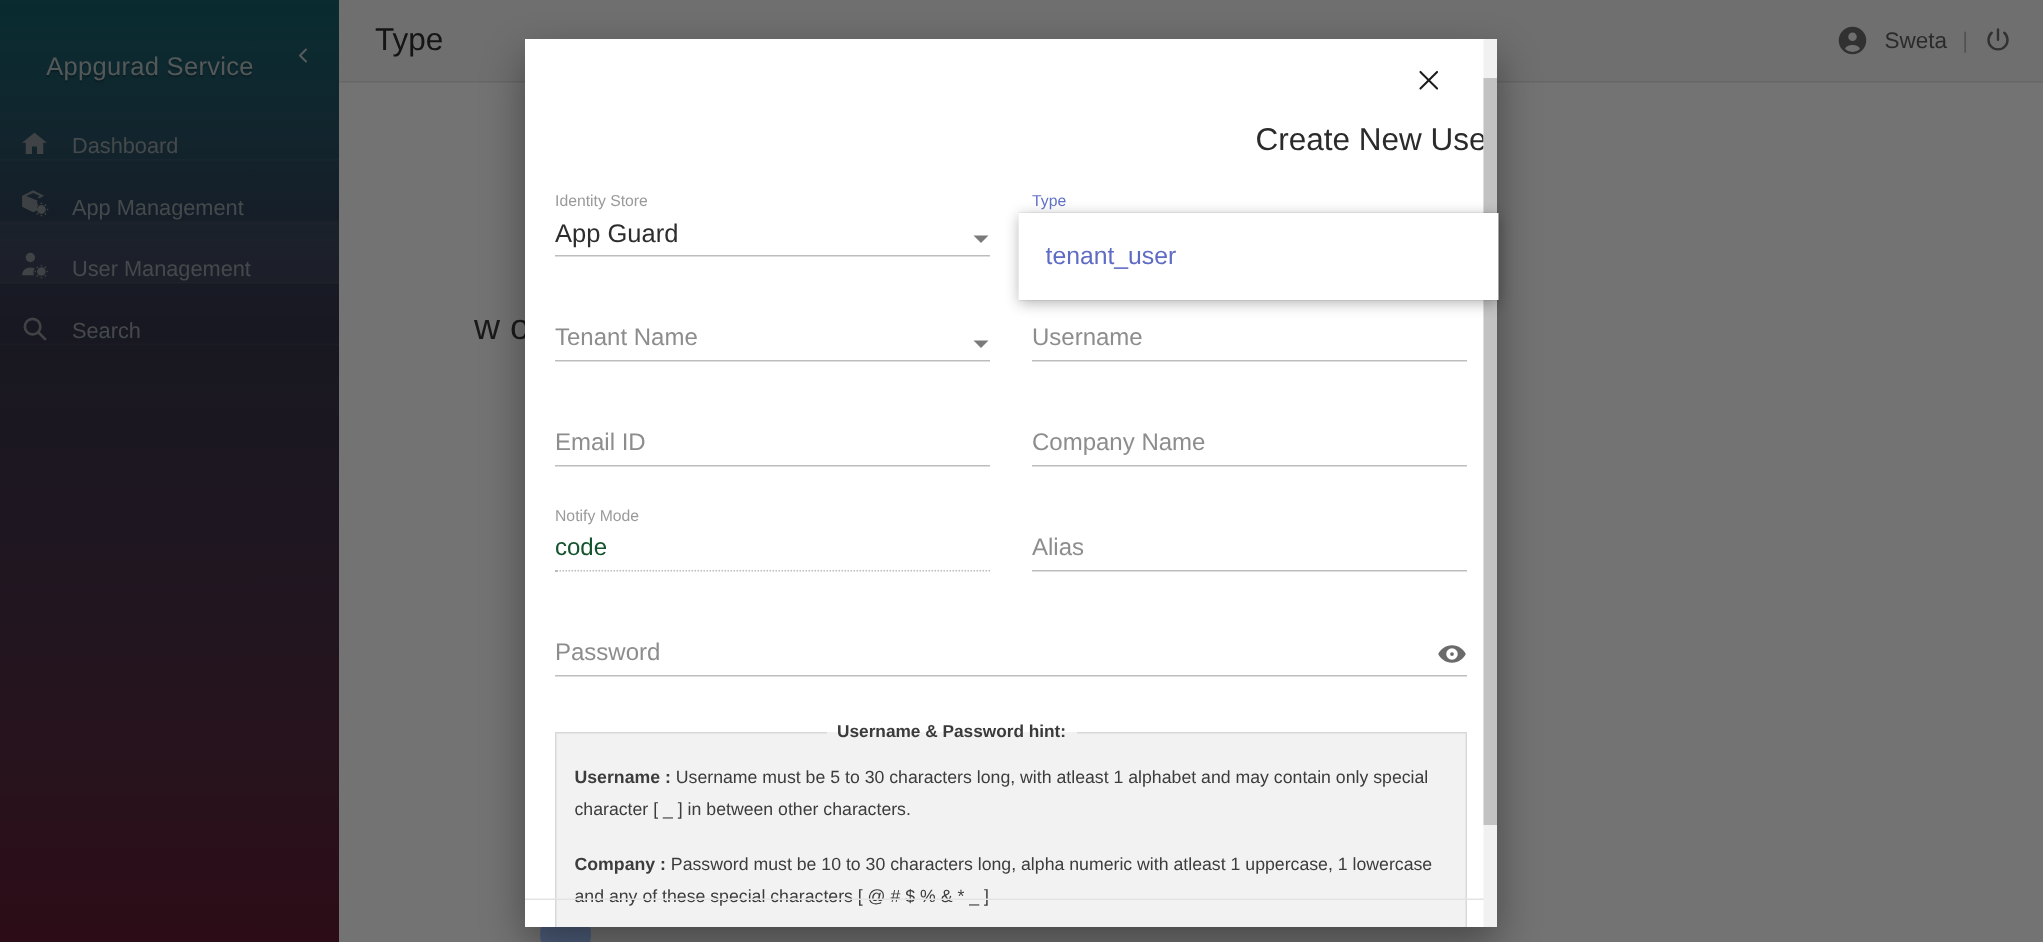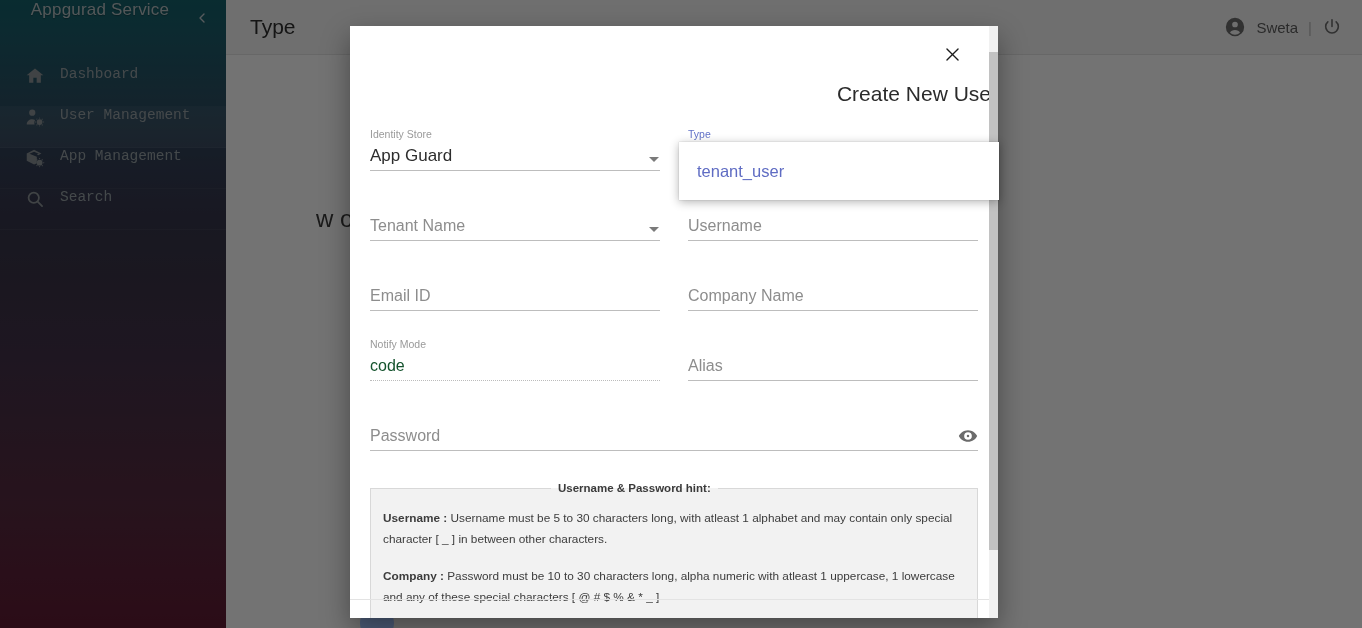--- a/index.html
+++ b/index.html
@@ -28,21 +28,21 @@
         #43324a 56%,
         #4d2f45 68%,
         #572b40 80%,
         #5e223a 92%,
         #601b33 100%);
     z-index: 5;
   }
   .sidebar-head {
     position: relative;
     height: 55px;
-    display: flex; align-items: flex-start;
+    display: flex; align-items: flex-end;
   }
   .brand {
     flex: 1;
     text-align: center;
     color: #b9c3c6;
     font-size: 17px;
     letter-spacing: .2px;
     padding-left: 16px;
     text-shadow: 0 1px 1px rgba(0,0,0,.25);
   }
@@ -52,27 +52,25 @@
     color: #c2cbce;
     margin-right: 6px;
     cursor: pointer;
   }
   .collapse-btn svg { display:block; }
 
   .nav { margin-top: 11px; }
   .nav-item {
     position: relative;
     height: 41px;
-    display: flex; align-items: flex-start;
-    padding-left: 12px;
+    display: flex; align-items: flex-end;
     cursor: pointer;
     color: #98a2a6;
     font-size: 14.5px;
     border-bottom: 1px solid rgba(255,255,255,.045);
-    font-family: Liberation Mono, monospace;
   }
   .nav-item.active { background: rgba(255,255,255,.055); }
   .nav-icon {
     width: 46px; min-width: 46px;
     display: flex; align-items: center; justify-content: center;
     color: #8e9699;
   }
   .nav-icon svg { display: block; }
   .nav-label { padding-left: 2px; }
 
@@ -289,41 +287,41 @@
 
       <div class="nav-item">
         <span class="nav-icon">
           <svg width="20" height="20" viewBox="0 0 24 24" fill="currentColor">
               <path d="M12 3L2 11h3v9h5v-6h4v6h5v-9h3z"></path>
             </svg>
         </span>
         <span class="nav-label">Dashboard</span>
       </div>
 
+      <div class="nav-item">
+        <span class="nav-icon">
+          <svg width="22" height="22" viewBox="0 0 24 24" fill="currentColor">
+            <path d="M11 2L3 6v8l8 4 3-1.5V9.5L6 6.2 11 4l5 2.2-2 .9 1.6.8L19 6z" opacity=".95"></path>
+            <circle cx="17" cy="16" r="3.2"></circle>
+            <path d="M17 10.6l.8 1.4h-1.6zM17 21.4l-.8-1.4h1.6zM11.6 16l1.4-.8v1.6zM22.4 16l-1.4.8v-1.6zM13.2 12.2l1.6.2-.8 1.4zM20.8 19.8l-1.6-.2.8-1.4zM20.8 12.2l-.8 1.6-1-1.2zM13.2 19.8l.8-1.6 1 1.2z"></path>
+          </svg>
+        </span>
+        <span class="nav-label">App Management</span>
+      </div>
+
       <div class="nav-item active">
         <span class="nav-icon">
           <svg width="22" height="22" viewBox="0 0 24 24" fill="currentColor">
             <circle cx="9" cy="6.2" r="3.4"></circle>
             <path d="M3 19c0-3.4 2.7-5.6 6-5.6 1.1 0 2.2.25 3.1.72-.55.86-.87 1.87-.87 2.96 0 .68.12 1.33.35 1.92H3z"></path>
             <circle cx="17" cy="16.4" r="3.1"></circle>
             <path d="M17 11.2l.75 1.3h-1.5zM17 21.6l-.75-1.3h1.5zM11.8 16.4l1.3-.75v1.5zM22.2 16.4l-1.3.75v-1.5zM13.3 12.7l1.5.2-.75 1.3zM20.7 20.1l-1.5-.2.75-1.3zM20.7 12.7l-.75 1.5-1.1-1.1zM13.3 20.1l.75-1.5 1.1 1.1z"></path>
           </svg>
         </span>
         <span class="nav-label">User Management</span>
-      </div>
-
-      <div class="nav-item">
-        <span class="nav-icon">
-          <svg width="22" height="22" viewBox="0 0 24 24" fill="currentColor">
-            <path d="M11 2L3 6v8l8 4 3-1.5V9.5L6 6.2 11 4l5 2.2-2 .9 1.6.8L19 6z" opacity=".95"></path>
-            <circle cx="17" cy="16" r="3.2"></circle>
-            <path d="M17 10.6l.8 1.4h-1.6zM17 21.4l-.8-1.4h1.6zM11.6 16l1.4-.8v1.6zM22.4 16l-1.4.8v-1.6zM13.2 12.2l1.6.2-.8 1.4zM20.8 19.8l-1.6-.2.8-1.4zM20.8 12.2l-.8 1.6-1-1.2zM13.2 19.8l.8-1.6 1 1.2z"></path>
-          </svg>
-        </span>
-        <span class="nav-label">App Management</span>
       </div>
 
       <div class="nav-item">
         <span class="nav-icon">
           <svg width="20" height="20" viewBox="0 0 24 24" fill="none" stroke="currentColor" stroke-width="2.1" stroke-linecap="round">
               <circle cx="10.5" cy="10.5" r="6.2"></circle>
               <line x1="15.2" y1="15.2" x2="20.5" y2="20.5"></line>
             </svg>
         </span>
         <span class="nav-label">Search</span>

